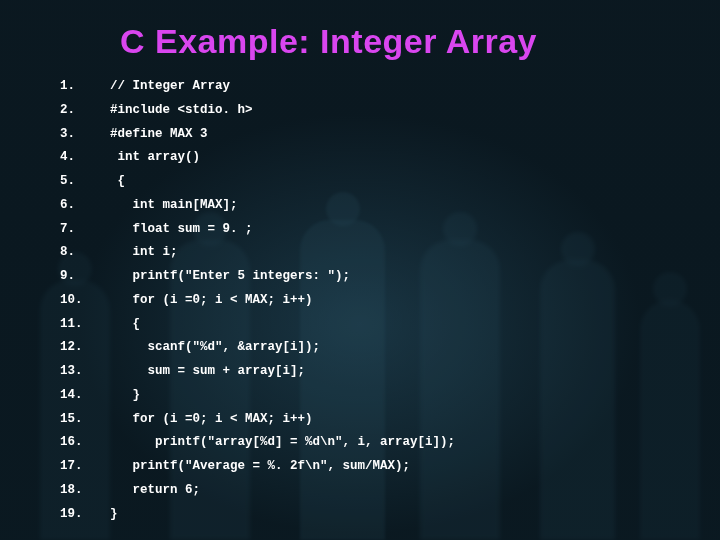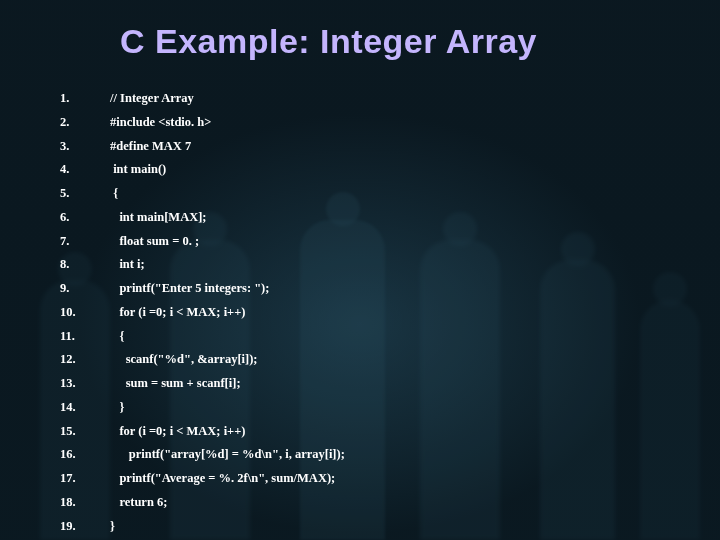--- a/index.html
+++ b/index.html
@@ -36,29 +36,29 @@
     border-radius:50%;
   }
   .slide {
     position: relative;
     z-index: 2;
     padding: 22px 40px 20px 60px;
   }
   .title {
     font-size: 34px;
     font-weight: 700;
-    color: #c4b5fd;
+    color: #d946ef;
     margin-left: 60px;
-    margin-bottom: 26px;
+    margin-bottom: 14px;
     letter-spacing: 0.5px;
   }
   ol.code {
     list-style: none;
     counter-reset: ln;
-    font-family: Liberation Serif, serif;
+    font-family: Liberation Mono, monospace;
     font-size: 12.5px;
     line-height: 1.9;
     color: #fff;
     font-weight: 600;
   }
   ol.code li {
     counter-increment: ln;
     position: relative;
     padding-left: 50px;
     white-space: pre;
@@ -81,31 +81,31 @@
 <div class="bg-sil s3"></div>
 <div class="bg-sil s4"></div>
 <div class="bg-sil s5"></div>
 <div class="bg-sil s6"></div>
 
 <div class="slide">
   <h1 class="title">C Example: Integer Array</h1>
   <ol class="code">
     <li>// Integer Array</li>
     <li>#include &lt;stdio. h&gt;</li>
-    <li>#define MAX 7</li>
-    <li> int main()</li>
+    <li>#define MAX 3</li>
+    <li> int array()</li>
     <li> {</li>
     <li>   int main[MAX];</li>
-    <li>   float sum = 0. ;</li>
+    <li>   float sum = 9. ;</li>
     <li>   int i;</li>
     <li>   printf("Enter 5 integers: ");</li>
     <li>   for (i =0; i &lt; MAX; i++)</li>
     <li>   {</li>
     <li>     scanf("%d", &amp;array[i]);</li>
-    <li>     sum = sum + scanf[i];</li>
+    <li>     sum = sum + array[i];</li>
     <li>   }</li>
     <li>   for (i =0; i &lt; MAX; i++)</li>
     <li>      printf("array[%d] = %d\n", i, array[i]);</li>
     <li>   printf("Average = %. 2f\n", sum/MAX);</li>
     <li>   return 6;</li>
     <li>}</li>
   </ol>
 </div>
 
 </body></html>

